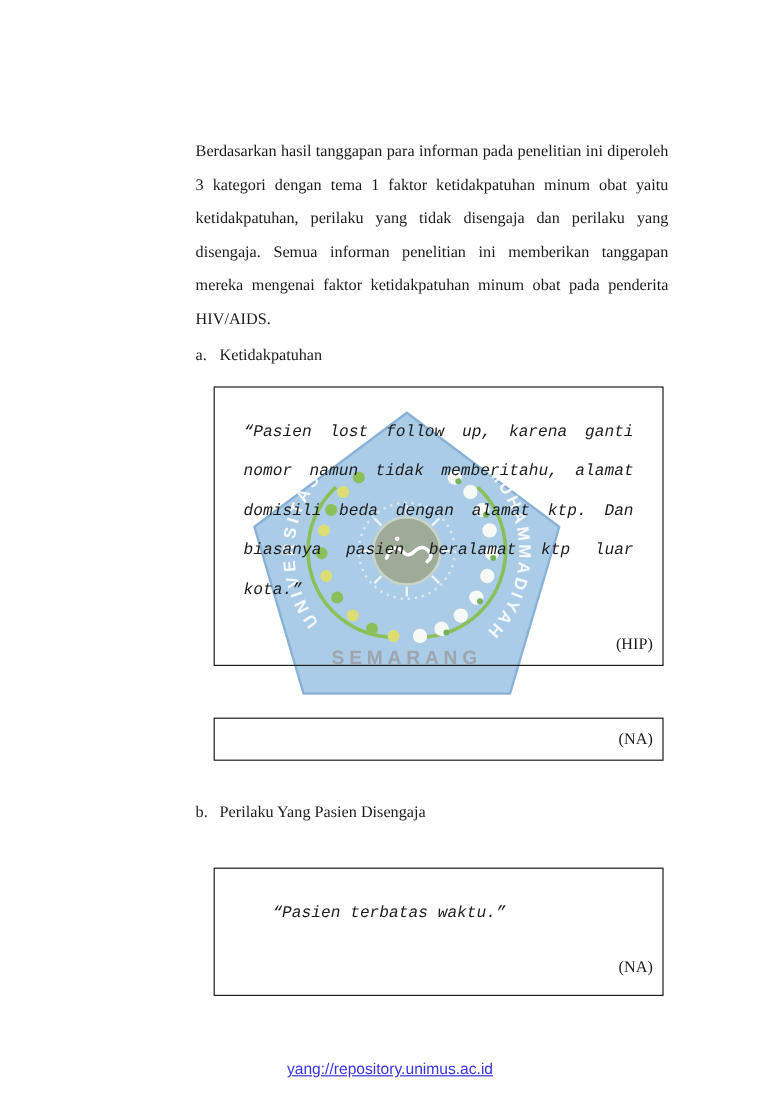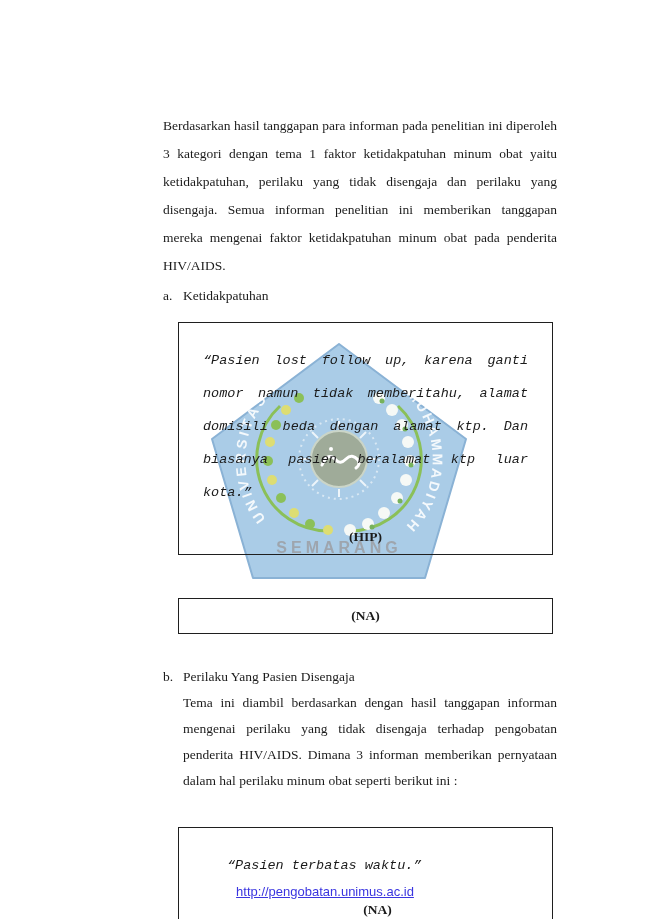--- a/index.html
+++ b/index.html
@@ -52,25 +52,24 @@
     background:transparent;
   }
   .quote-text {
     font-style:italic;
     line-height:33px;
     text-align:justify;
     margin:16px;
     font-family:Liberation Mono, monospace;
   }
   .quote-attr {
-    text-align:center;
+    text-align:right;
     line-height:23px;
     font-style:normal;
     margin:0;
-    font-weight:bold;
   }
   .gap-lg { height:30px; }
   .gap-md { height:27px; }
   .gap-sm { height:20px; }
 
   
   .footer {
     position:absolute;
     left:0; right:0; top:882px;
     text-align:center;
@@ -176,28 +175,27 @@
     <div class="quote-box">
       <p class="quote-attr">(NA)</p>
     </div>
 
     <div class="gap-md"></div>
 
     <div class="section-head">
       <span class="section-label">b.</span>
       <span>Perilaku Yang Pasien Disengaja</span>
     </div>
-    <p class="section-body">Tema ini diambil berdasarkan dengan hasil tanggapan informan mengenai perilaku yang tidak disengaja terhadap pengobatan penderita HIV/AIDS. Dimana 3 informan memberikan pernyataan dalam hal perilaku minum obat seperti berikut ini :</p>
 
     <div class="gap-sm"></div>
 
     <div class="quote-box" style="padding-bottom:12px;padding-left:32px;">
       <p class="quote-text">“Pasien terbatas waktu.”</p>
       <p class="quote-attr">(NA)</p>
     </div>
 
   </div>
 
   <div class="footer">
-    <a href="#">http://pengobatan.unimus.ac.id</a>
+    <a href="#">yang://repository.unimus.ac.id</a>
   </div>
 
 </div>
 
 </body></html>

